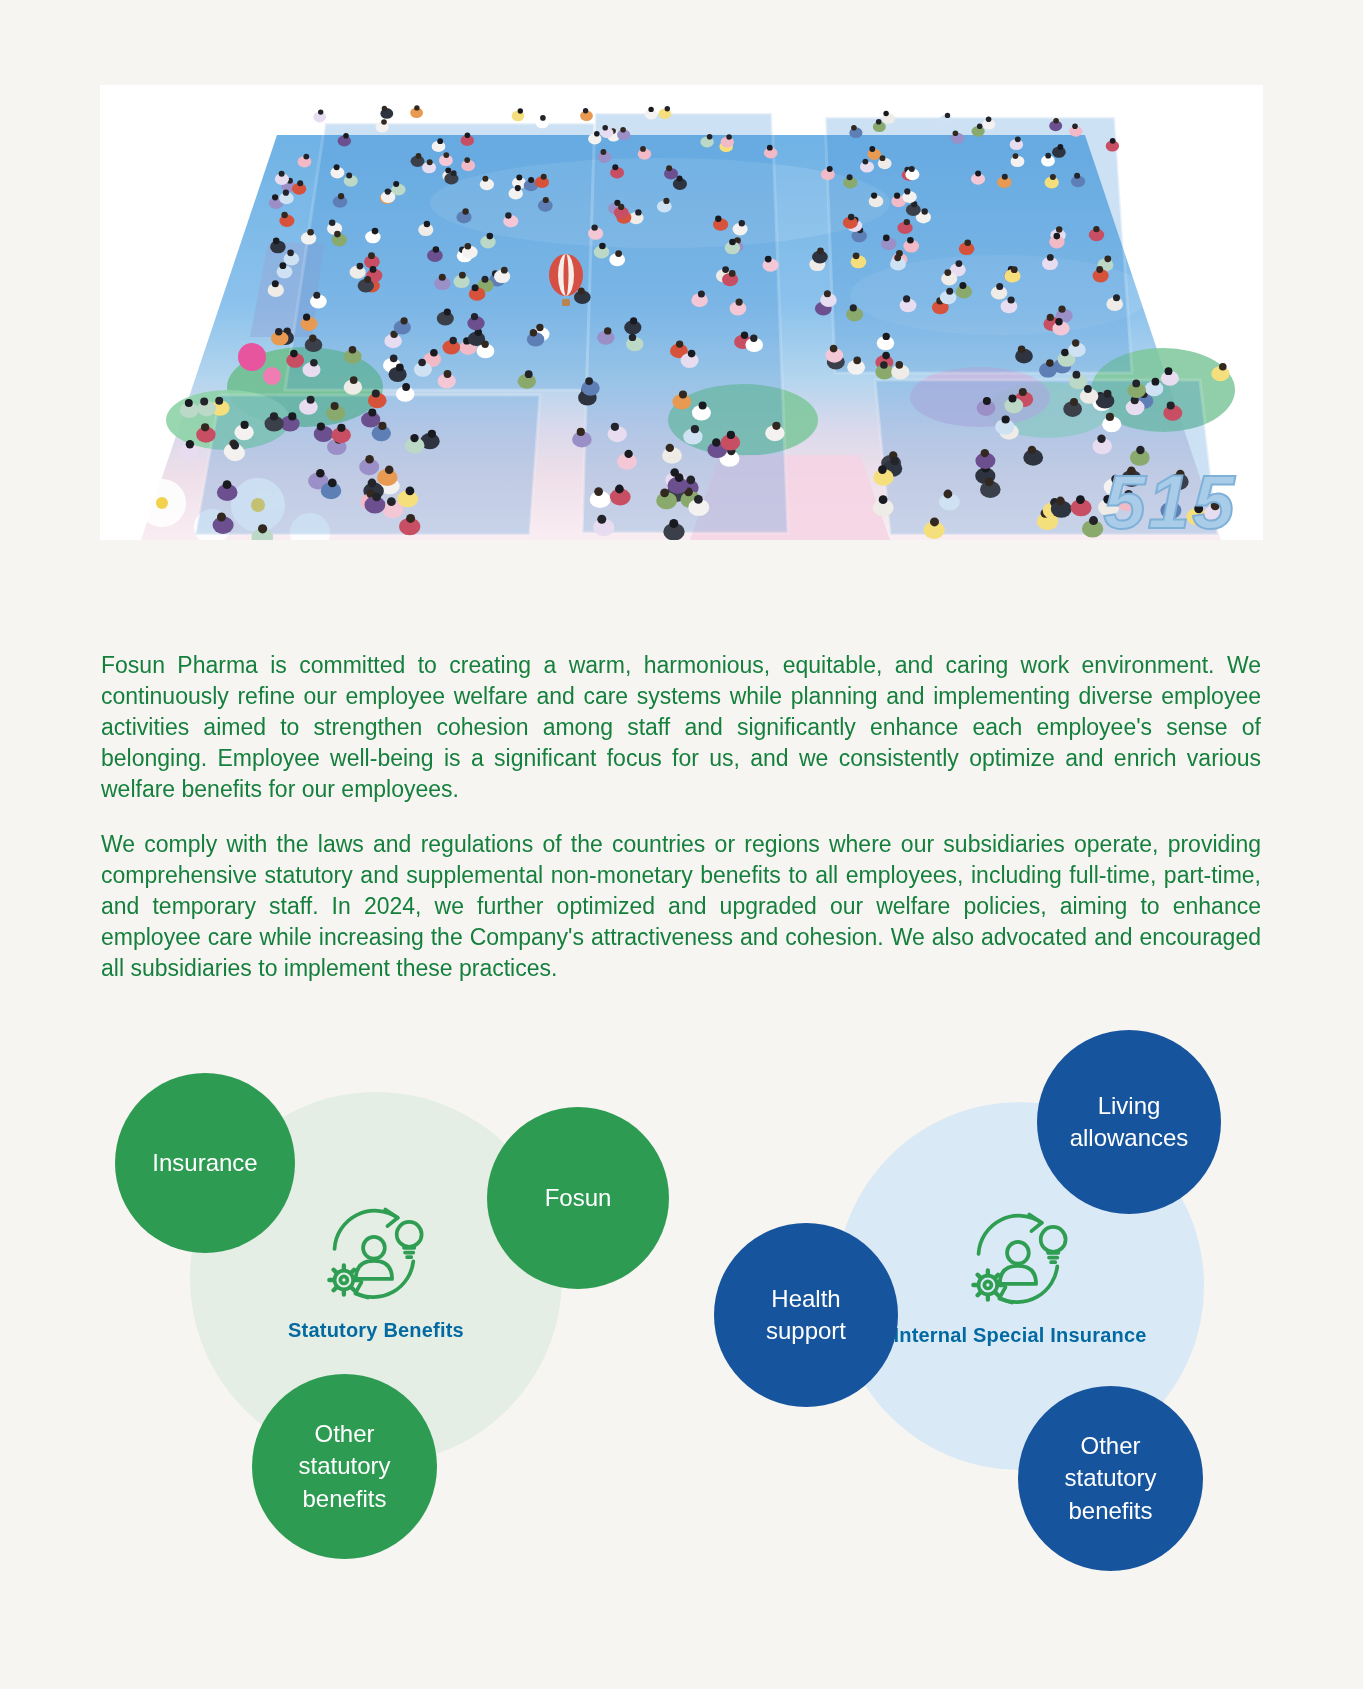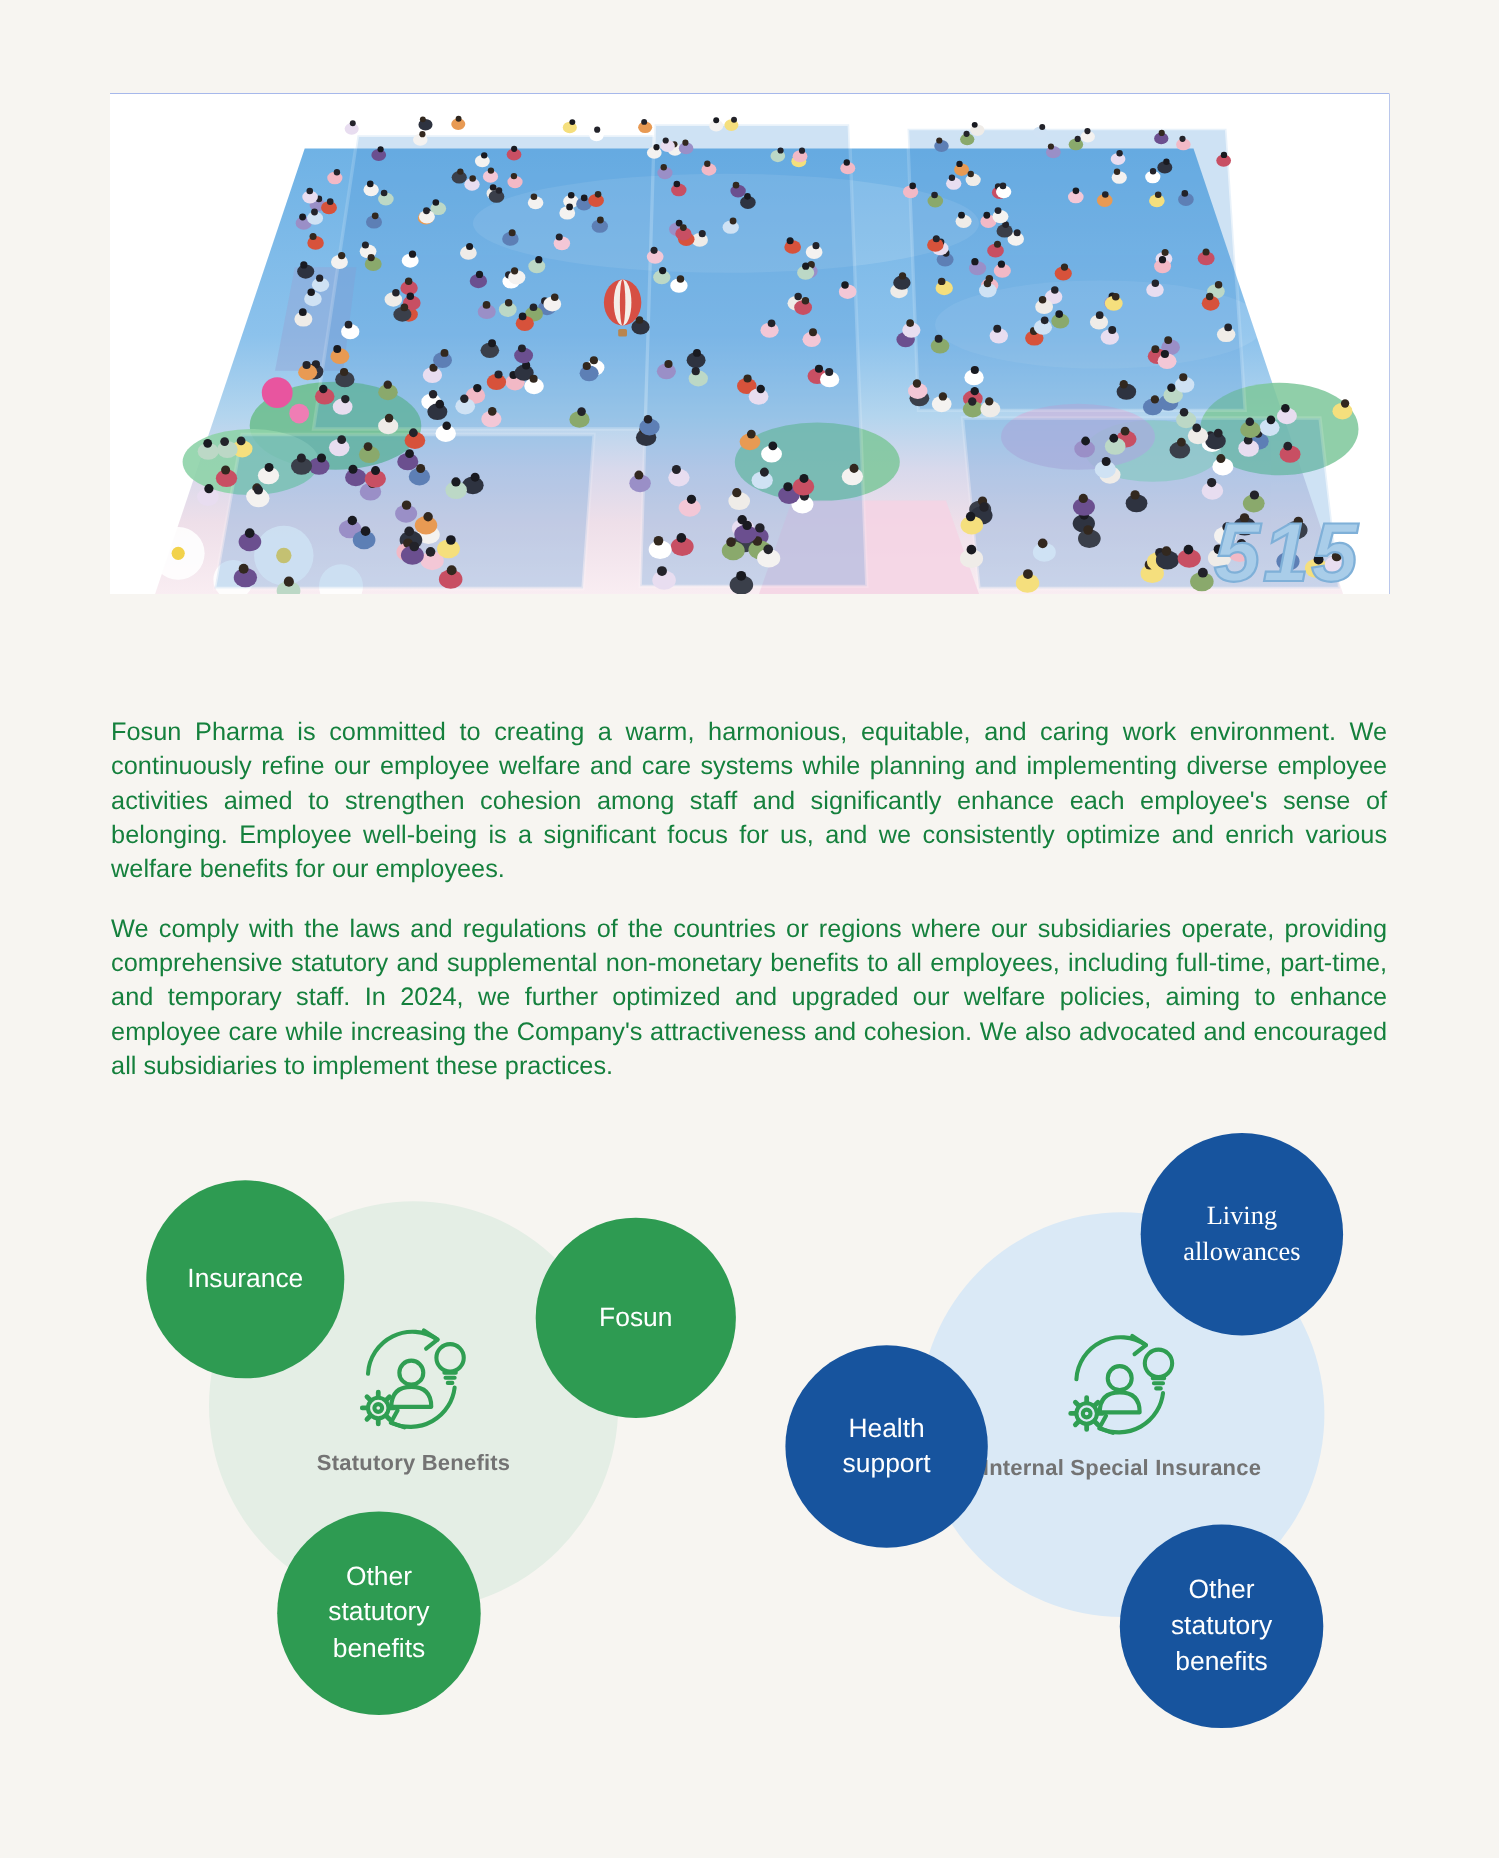--- a/index.html
+++ b/index.html
@@ -16,30 +16,30 @@
   
   .diagram{position:absolute;left:0;top:0;width:1363px;height:1689px;}
   .cluster{position:absolute;left:0;top:0;width:1363px;height:1689px;pointer-events:none;}
   .tint-circle{position:absolute;border-radius:50%;background:var(--tint);
                display:flex;flex-direction:column;align-items:center;}
   #hub-statutory{left:190px;top:1092px;width:372px;height:372px;}
   #hub-internal{left:836px;top:1102px;width:368px;height:368px;}
   #hub-statutory .hub-icon{margin-top:103px;}
   #hub-internal .hub-icon{margin-top:98px;}
   .hub-icon{width:114px;height:114px;}
-  .hub-label{margin-top:10px;font-size:20px;font-weight:bold;color:#737373;
+  .hub-label{margin-top:10px;font-size:20px;font-weight:bold;color:#0369a1;
              letter-spacing:.2px;white-space:nowrap;}
   .bubble{position:absolute;border-radius:50%;background:var(--accent);color:#ffffff;
           display:flex;align-items:center;justify-content:center;text-align:center;
           font-size:24px;line-height:1.35;}
   .bubble span{display:block;width:152px;}
-  #b-insurance{left:133px;top:1073px;width:180px;height:180px;}
+  #b-insurance{left:115px;top:1073px;width:180px;height:180px;}
   #b-leave{left:487px;top:1107px;width:182px;height:182px;}
   #b-other-stat{left:252px;top:1374px;width:185px;height:185px;}
-  #b-living{left:1037px;top:1030px;width:184px;height:184px;font-family:Liberation Serif, serif;}
+  #b-living{left:1037px;top:1030px;width:184px;height:184px;}
   #b-health{left:714px;top:1223px;width:184px;height:184px;}
   #b-other-int{left:1018px;top:1386px;width:185px;height:185px;}
   .ic{fill:none;stroke:#2F9E52;stroke-width:3.6;stroke-linecap:round;stroke-linejoin:round;}
   .icon-mask{fill:var(--tint);}
 </style>
 </head>
 <body>
 
 <div class="page">
 

